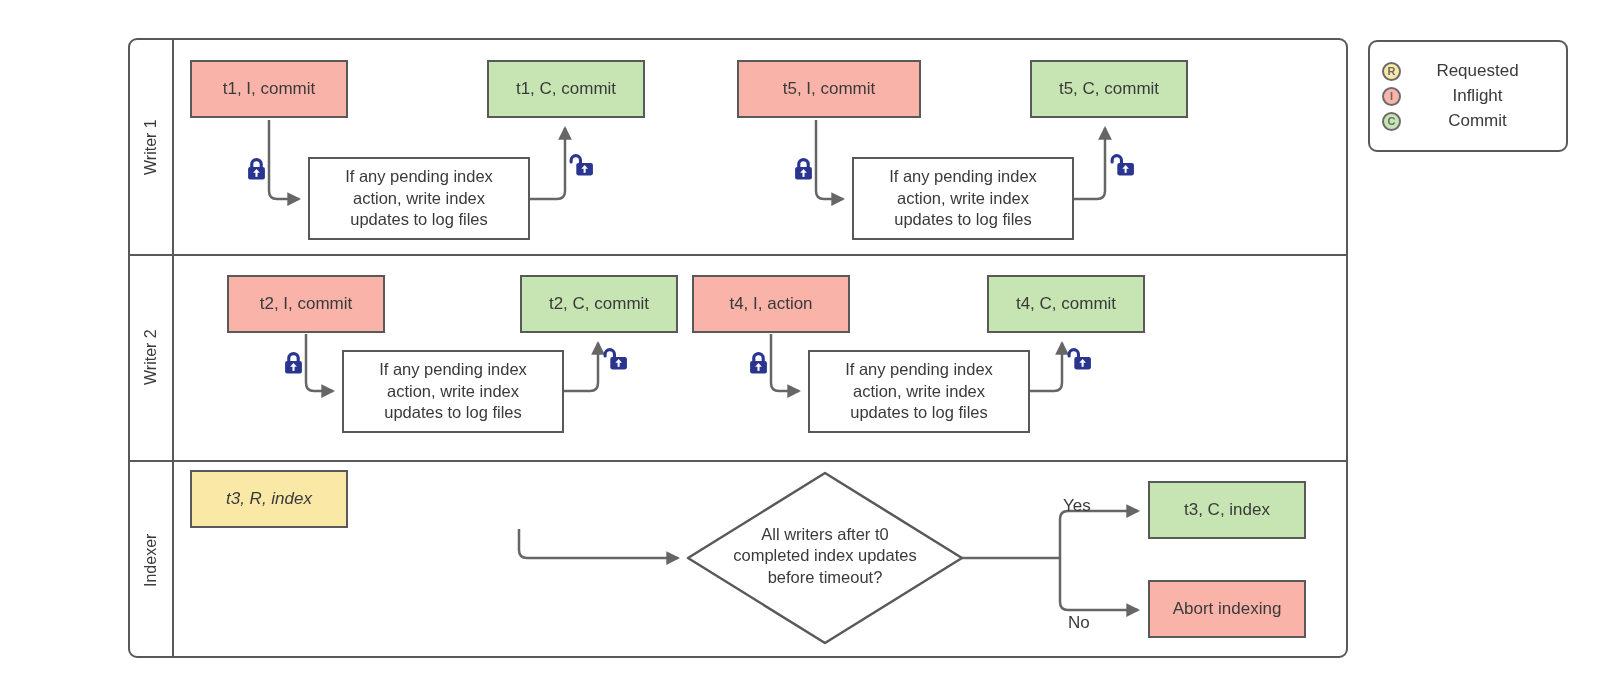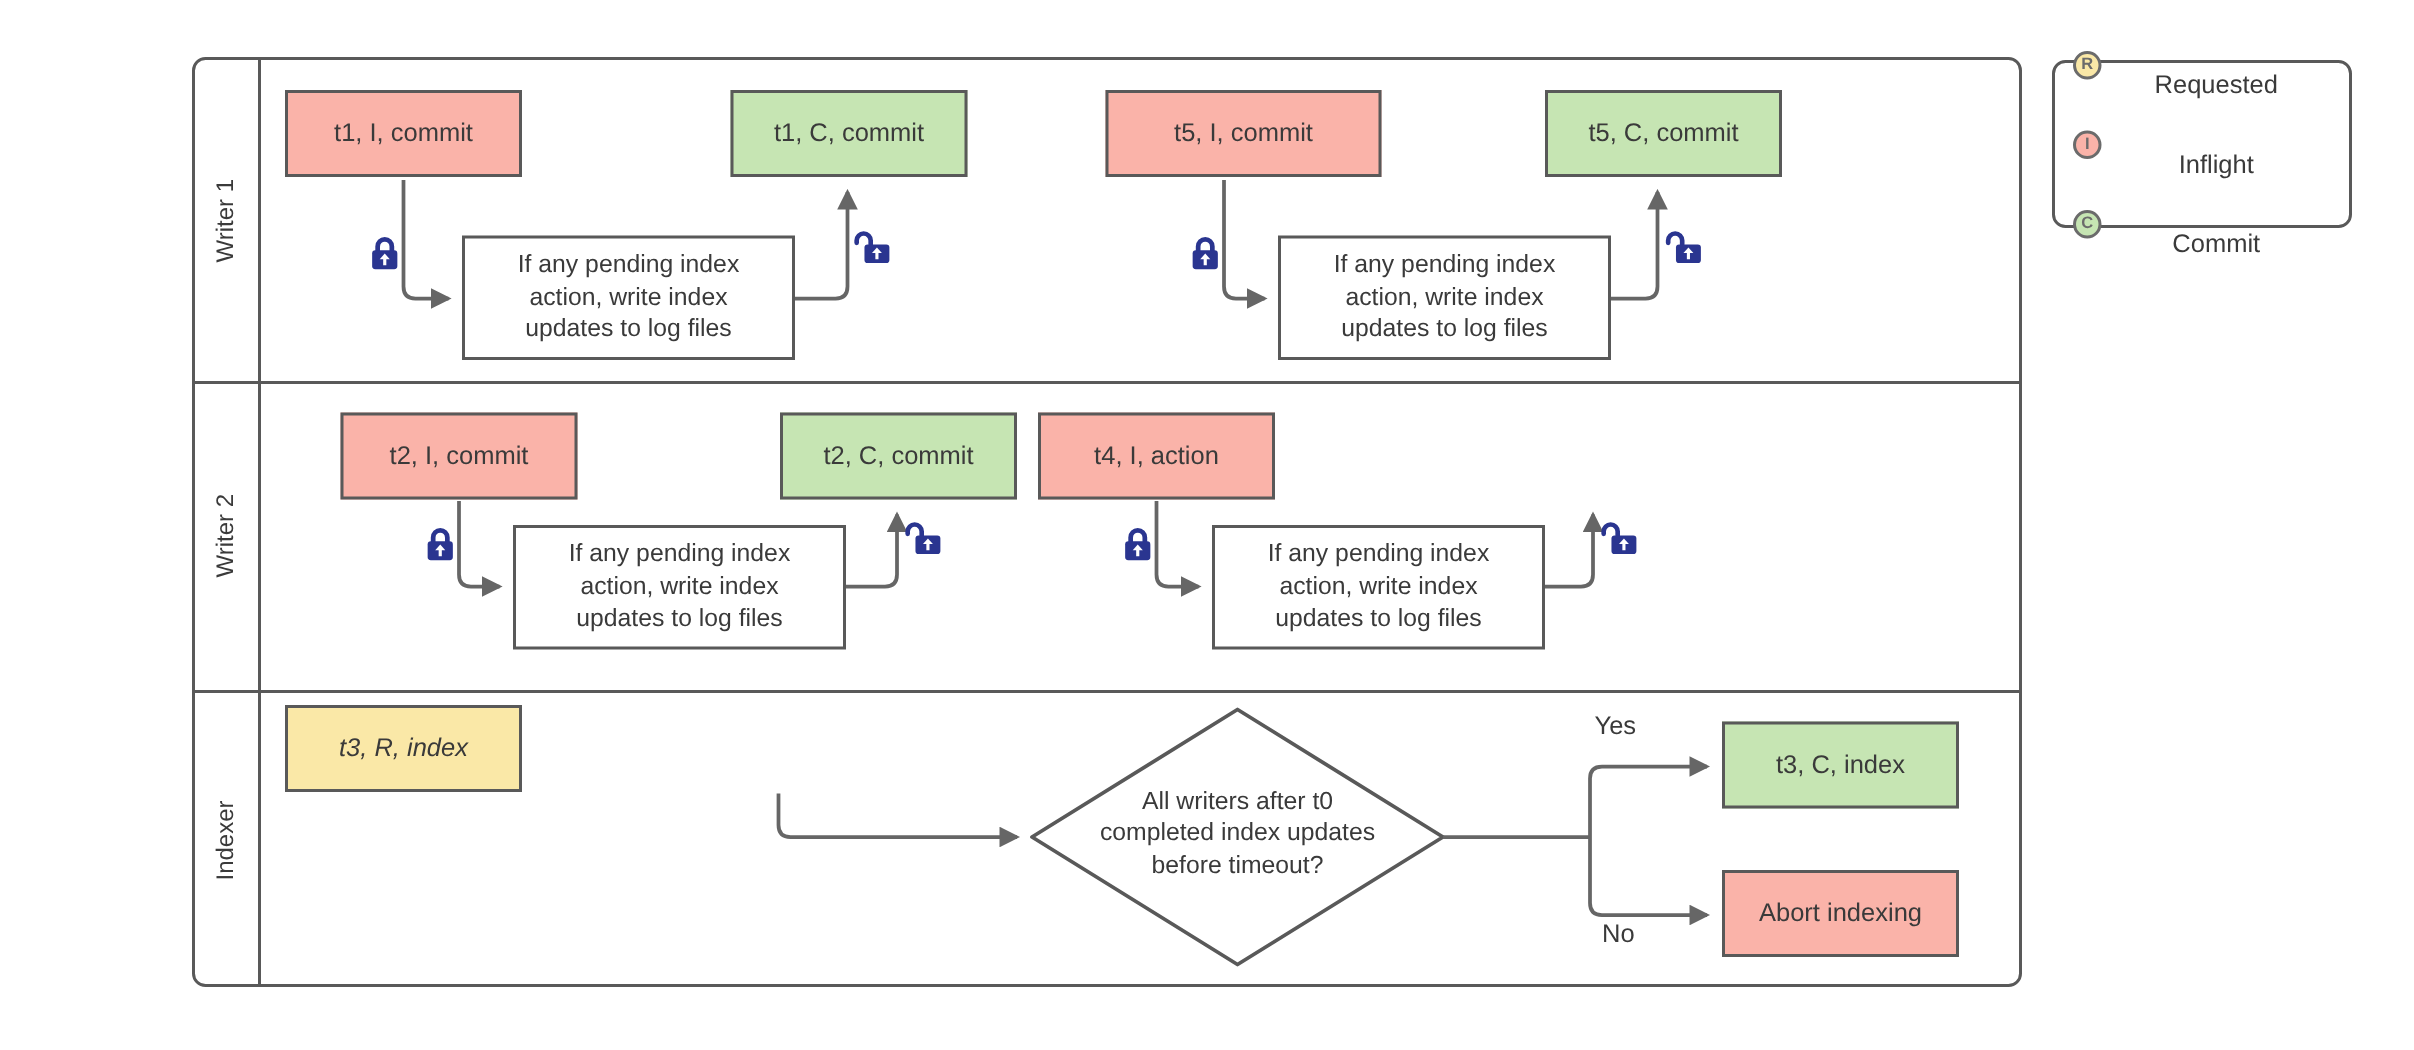--- a/index.html
+++ b/index.html
@@ -35,21 +35,21 @@
   
   .legend{position:absolute;left:1368px;top:40px;width:200px;height:112px;
           border:2.5px solid var(--node-border);border-radius:9px;background:#fff;
           display:flex;flex-direction:column;justify-content:center;gap:5px;padding:8px 12px;}
   .legend-row{display:flex;align-items:center;}
   .legend-dot{width:19px;height:19px;border-radius:50%;border:2px solid #6b6b6b;flex:0 0 auto;
               display:flex;align-items:center;justify-content:center;font-size:11px;font-weight:bold;color:#6b6b6b;}
   .legend-dot.r{background:var(--yellow);}
   .legend-dot.i{background:var(--pink);}
   .legend-dot.c{background:var(--green);}
-  .legend-text{flex:1;text-align:center;font-size:17px;color:var(--text);margin-top:28px;}
+  .legend-text{flex:1;text-align:center;font-size:17px;color:var(--text);}
 
   .lock{position:absolute;}
 </style>
 </head>
 <body>
 
 <div class="stage">
 
   <div class="frame">
     <div class="label-col-divider"></div>
@@ -93,25 +93,26 @@
   <div class="node green" style="left:487px;top:60px;width:158px;height:58px;">t1, C, commit</div>
   <div class="node process" style="left:308px;top:157px;width:222px;height:83px;">If any pending index action, write index updates to log files</div>
   <div class="node pink" style="left:737px;top:60px;width:184px;height:58px;">t5, I, commit</div>
   <div class="node green" style="left:1030px;top:60px;width:158px;height:58px;">t5, C, commit</div>
   <div class="node process" style="left:852px;top:157px;width:222px;height:83px;">If any pending index action, write index updates to log files</div>
 
   <div class="node pink" style="left:227px;top:275px;width:158px;height:58px;">t2, I, commit</div>
   <div class="node green" style="left:520px;top:275px;width:158px;height:58px;">t2, C, commit</div>
   <div class="node process" style="left:342px;top:350px;width:222px;height:83px;">If any pending index action, write index updates to log files</div>
   <div class="node pink" style="left:692px;top:275px;width:158px;height:58px;">t4, I, action</div>
+  <div class="node green" style="left:987px;top:275px;width:158px;height:58px;">t4, C, commit</div>
   <div class="node process" style="left:808px;top:350px;width:222px;height:83px;">If any pending index action, write index updates to log files</div>
 
   <div class="node yellow" style="left:190px;top:470px;width:158px;height:58px;font-style:italic;">t3, R, index</div>
   <div class="diamond-text">All writers after t0 completed index updates before timeout?</div>
-  <div class="branch-label" style="left:1063px;top:474px;">Yes</div>
+  <div class="branch-label" style="left:1063px;top:496px;">Yes</div>
   <div class="branch-label" style="left:1068px;top:613px;">No</div>
   <div class="node green" style="left:1148px;top:481px;width:158px;height:58px;">t3, C, index</div>
   <div class="node pink" style="left:1148px;top:580px;width:158px;height:58px;">Abort indexing</div>
 
   <svg class="lock" style="left:246px;top:156px;" width="21" height="26" viewBox="0 0 20 24">
     <path d="M5.5,11 V7.5 a4.5,4.5 0 0 1 9,0 V11" fill="none" stroke="var(--lock)" stroke-width="3"></path>
     <rect x="2" y="10" width="16" height="12" rx="2" fill="var(--lock)"></rect>
     <path d="M10,19.5 L10,14.5" stroke="#fff" stroke-width="2"></path>
       <path d="M10,12 l3.2,3.6 h-6.4 z" fill="#fff"></path>
   </svg>

